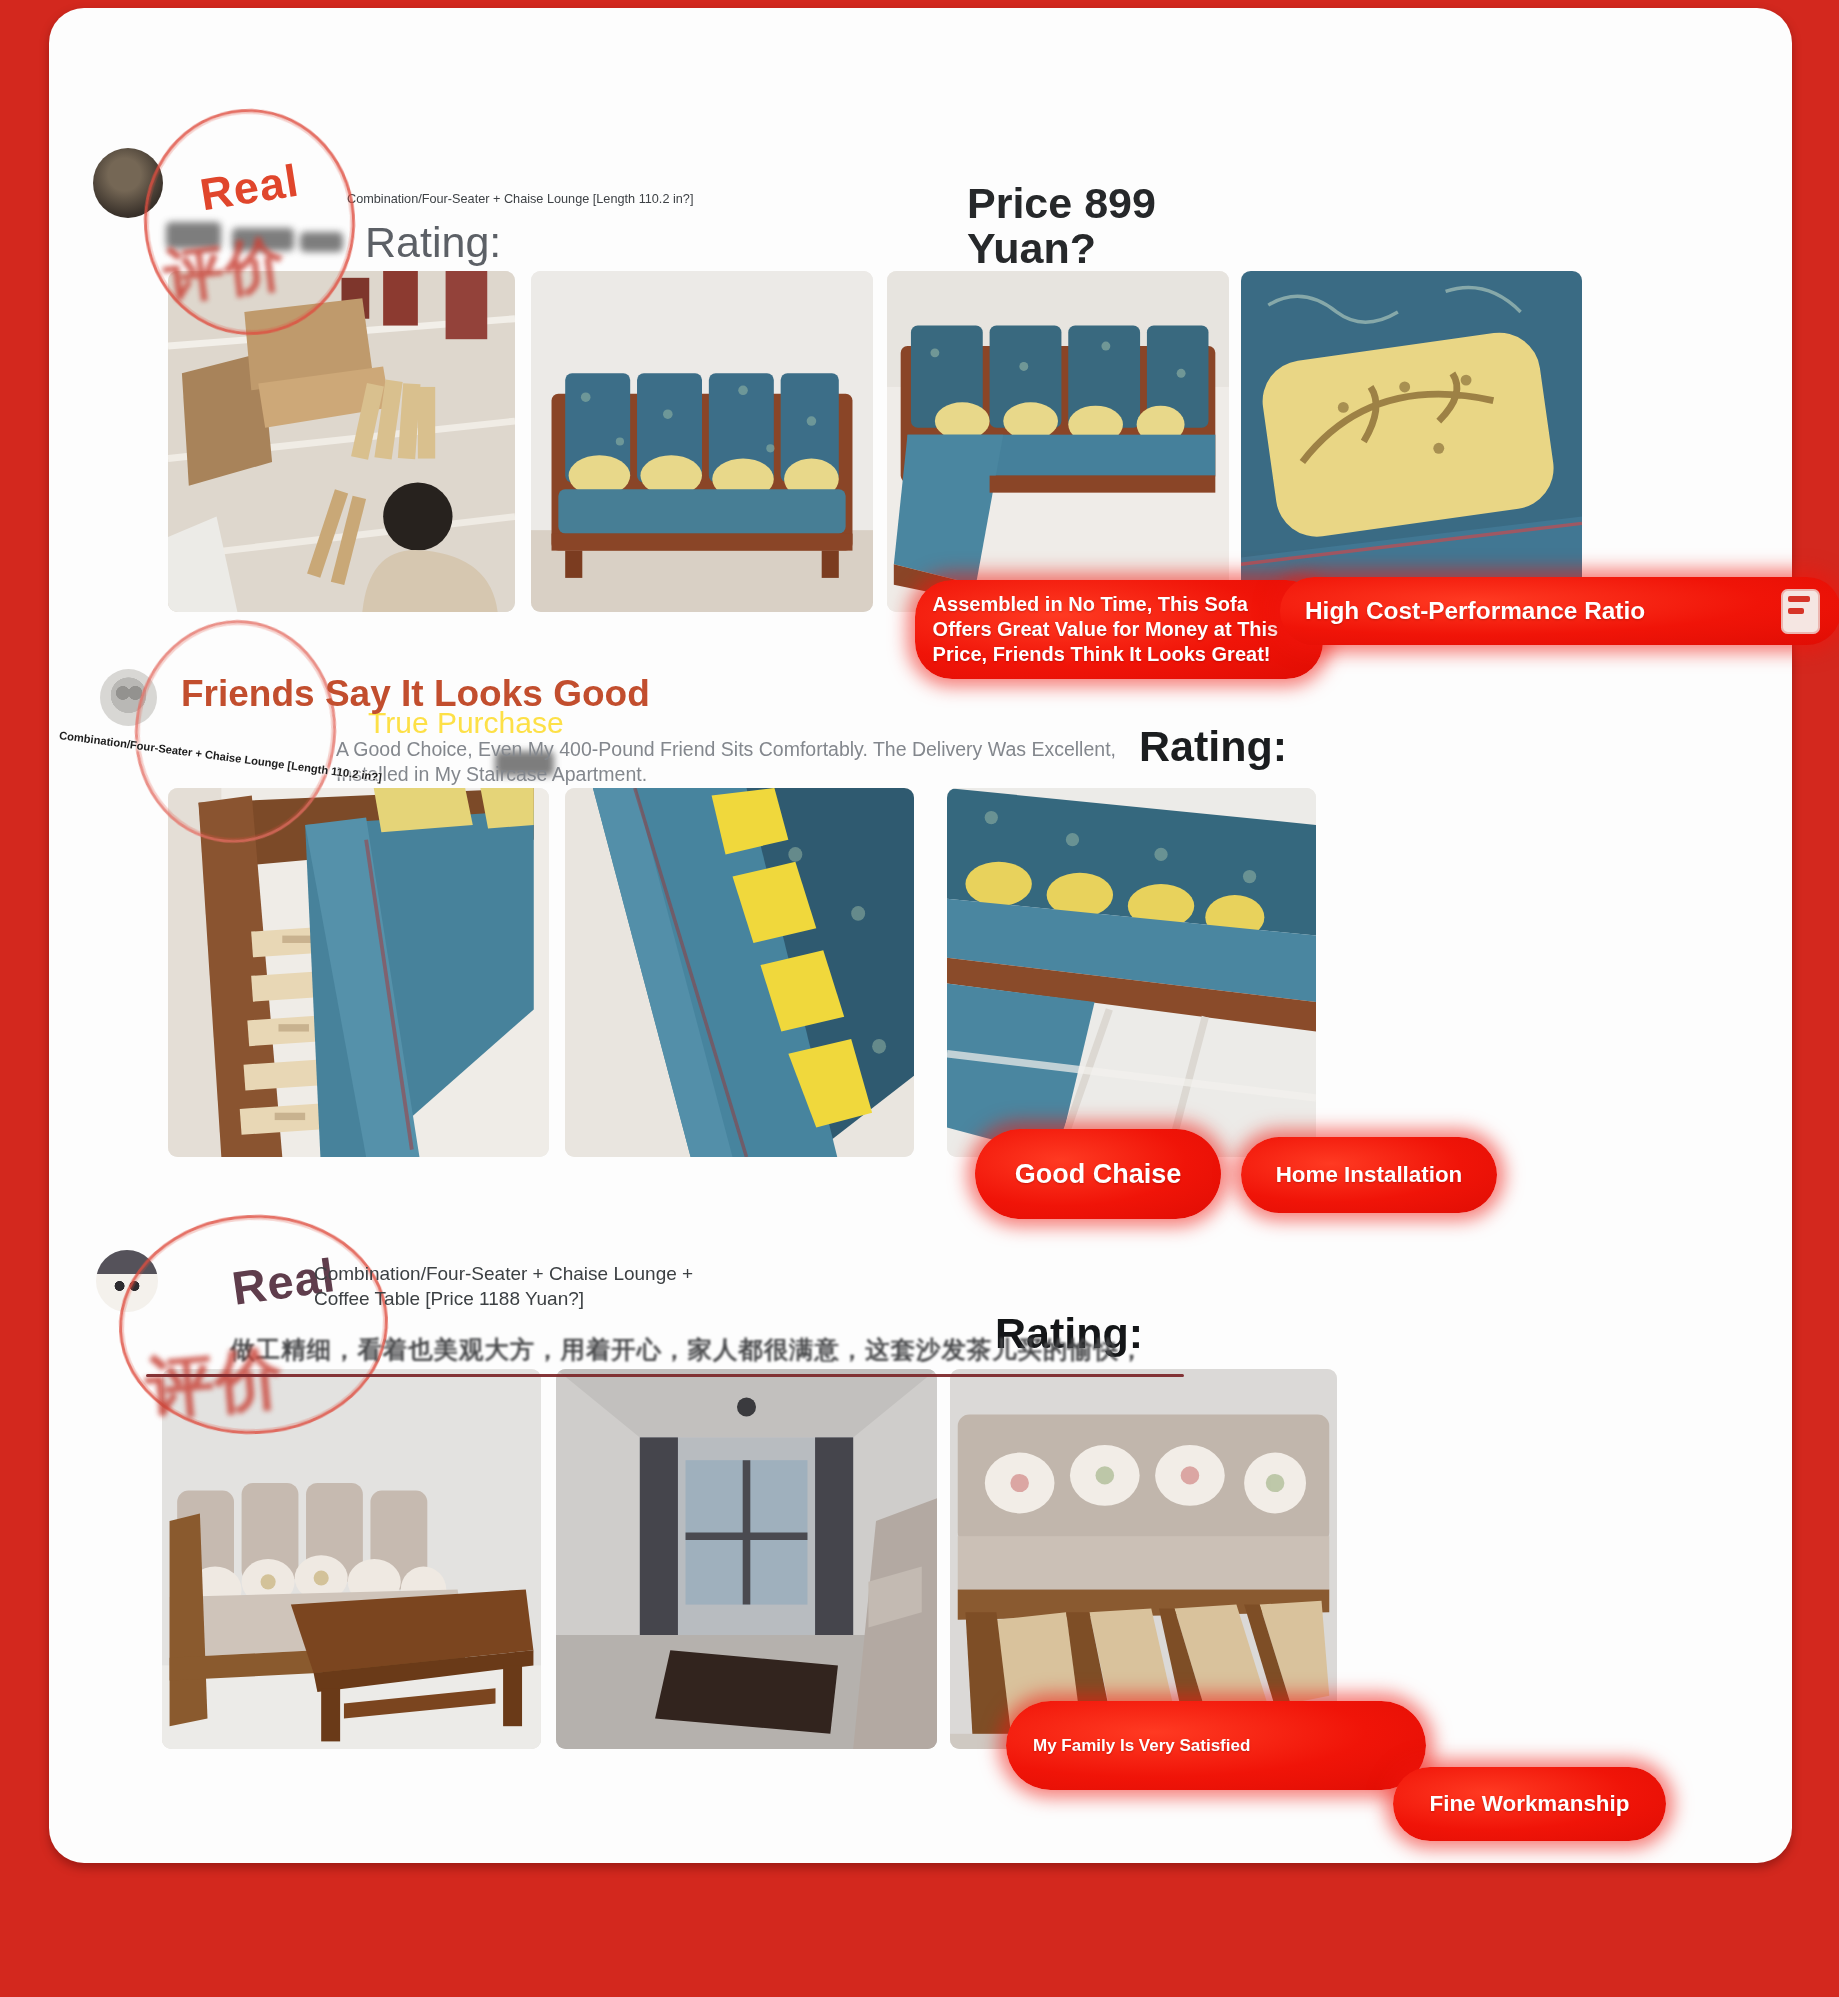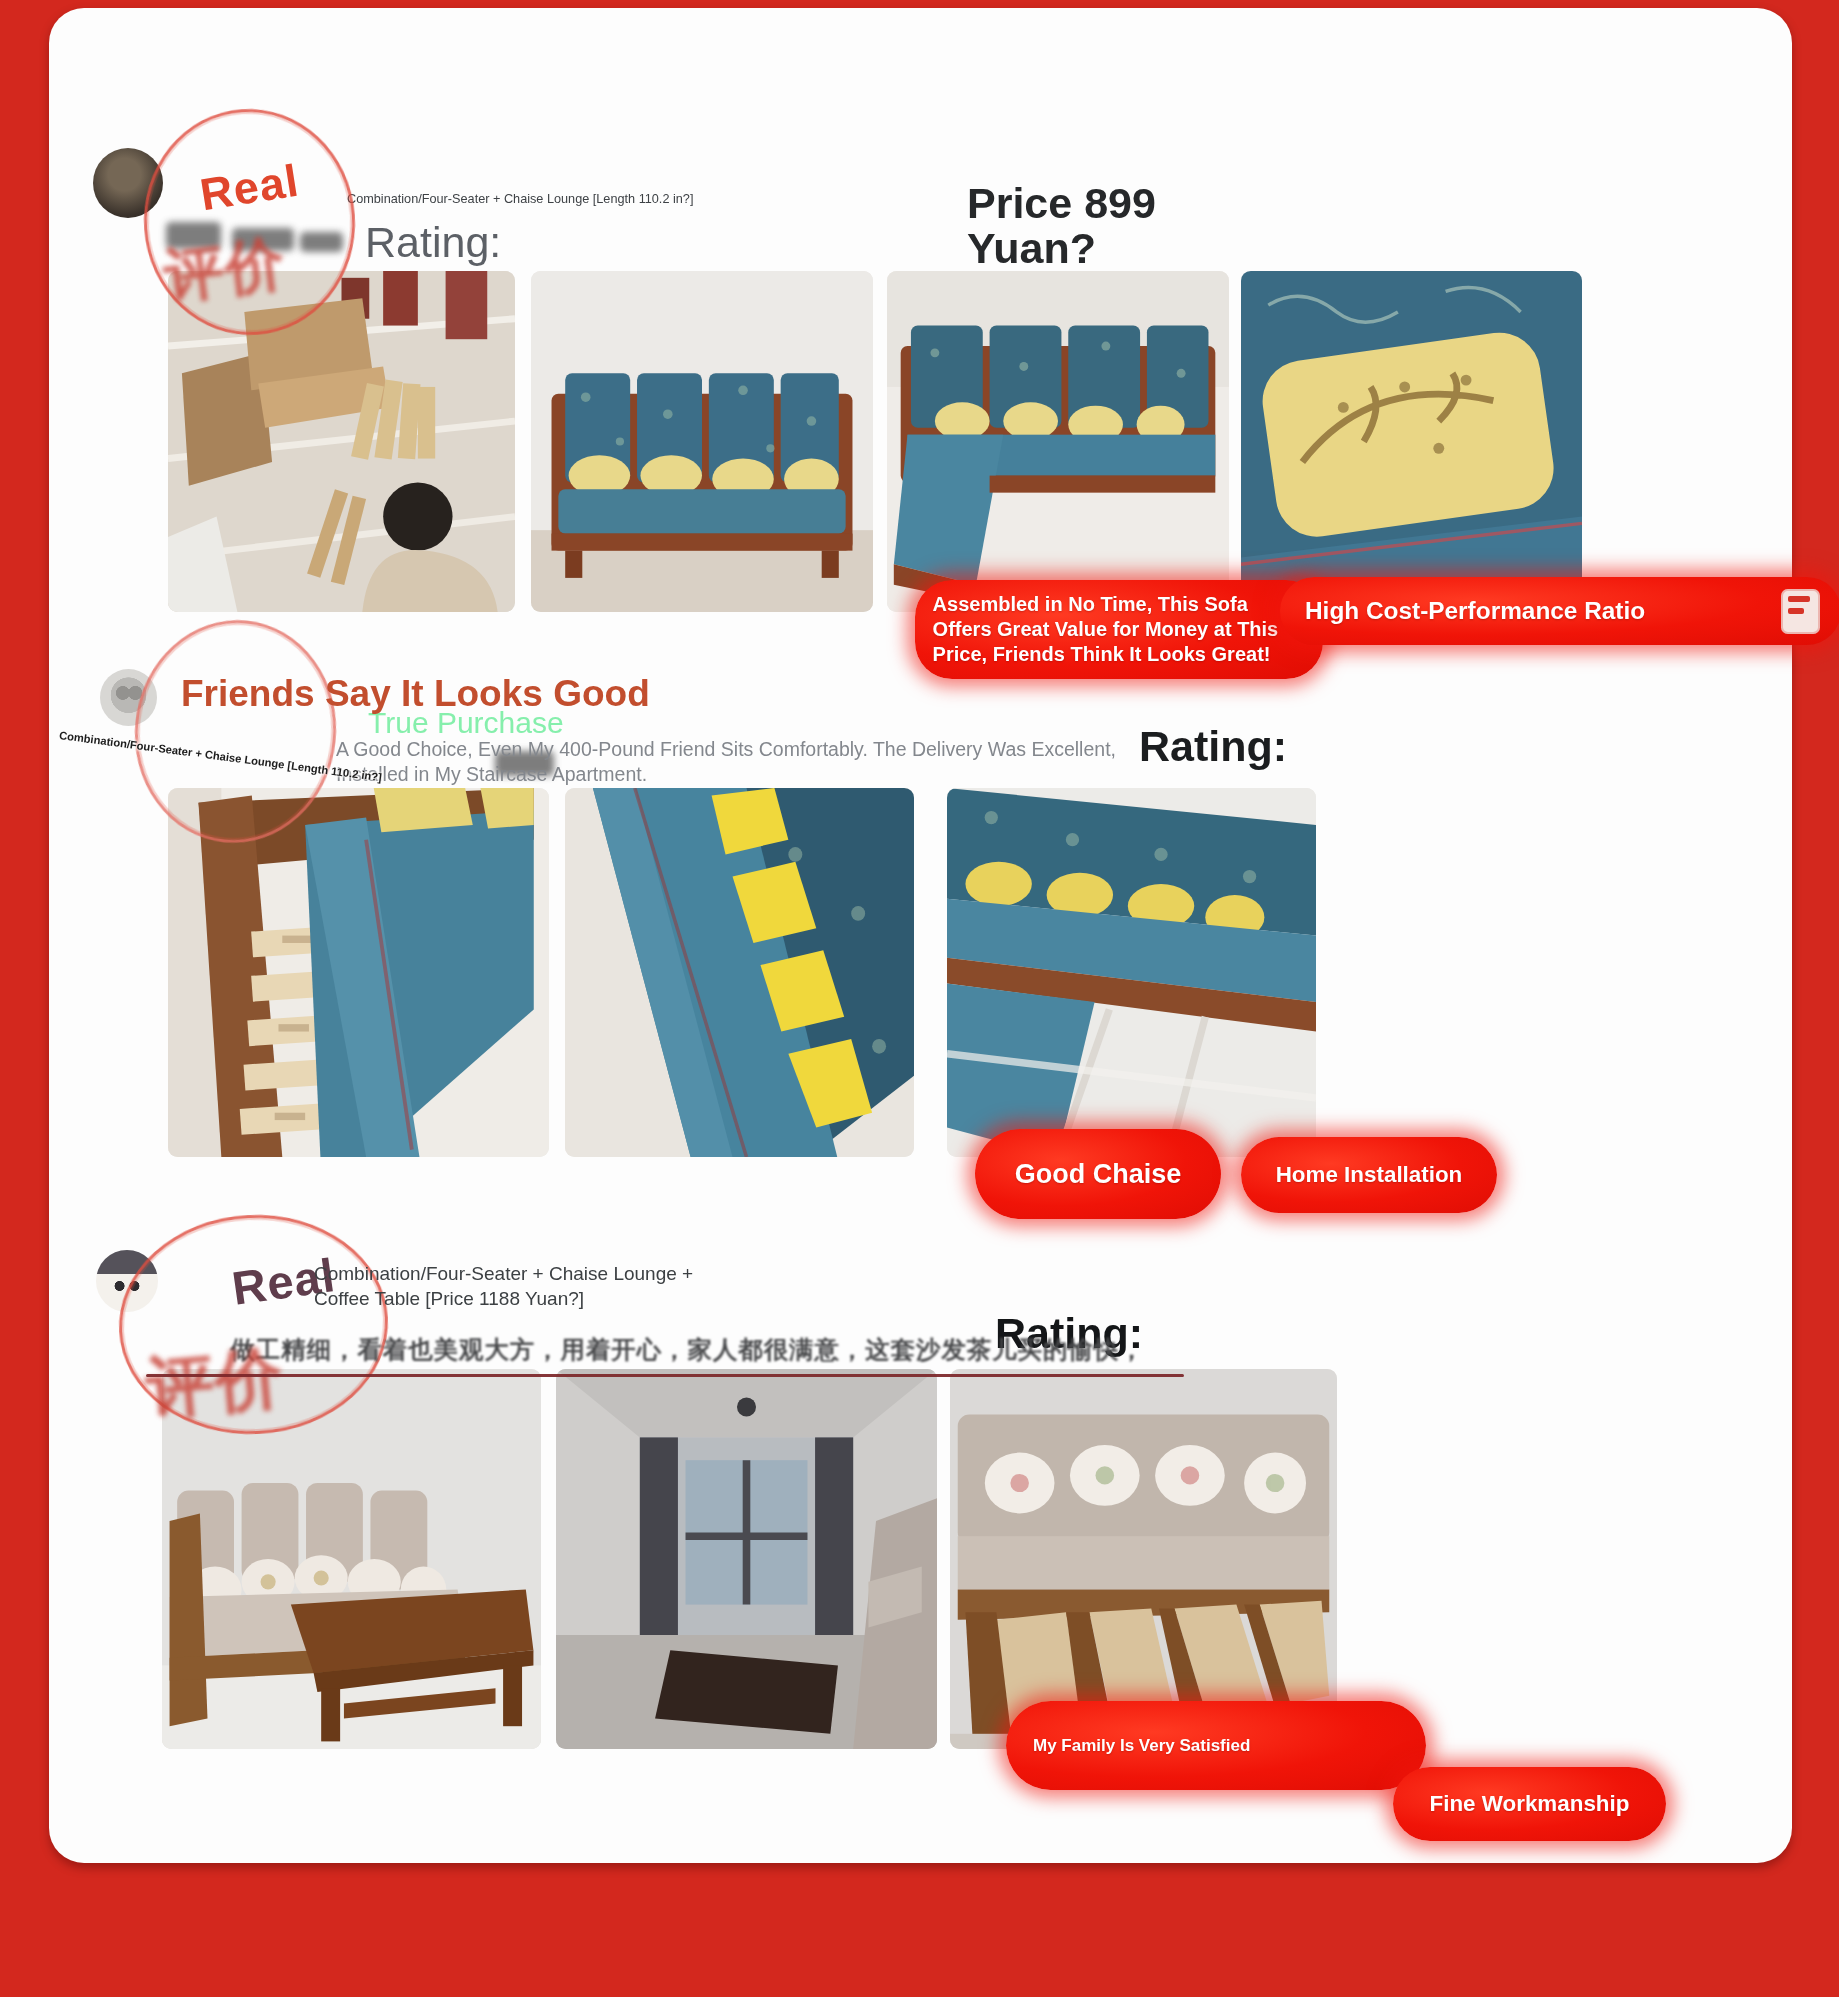--- a/index.html
+++ b/index.html
@@ -202,21 +202,21 @@
 <div>
   <div class="abs avatar" style="left:100px;top:669px;width:57px;height:57px;
               background:radial-gradient(circle at 40% 42%, #93928f 0 14%, transparent 15%),
                          radial-gradient(circle at 62% 42%, #93928f 0 14%, transparent 15%),
                          radial-gradient(circle at 50% 46%, #b9b8b5 0 42%, #d8d7d4 43%);"></div>
 
   <div class="abs stamp-ring" style="left:135px;top:620px;width:195px;height:217px;transform:rotate(6deg);border-color:rgba(228,108,98,.75);"></div>
 
   <div class="abs" style="left:181px;top:673px;font-size:37px;font-weight:700;color:#c24e2e;z-index:5;white-space:nowrap;">Friends Say It Looks Good</div>
 
-  <div class="abs" style="left:368px;top:706px;font-size:30px;font-weight:500;color:#86efac;z-index:4;white-space:nowrap;">True Purchase</div>
+  <div class="abs" style="left:368px;top:706px;font-size:30px;font-weight:500;color:#fde047;z-index:4;white-space:nowrap;">True Purchase</div>
 
   <div class="abs smudge" style="left:495px;top:751px;width:59px;height:25px;"></div>
 
   <div class="abs" style="left:336px;top:737px;width:819px;font-size:19.5px;font-weight:400;color:#83878d;line-height:1.3;z-index:4;">A Good Choice, Even My 400-Pound Friend Sits Comfortably. The Delivery Was Excellent, Installed in My Staircase Apartment.</div>
 
   <div class="abs rot-label" style="left:60px;top:729px;font-size:11.2px;transform:rotate(7.5deg);">Combination/Four-Seater + Chaise Lounge [Length 110.2 in?]</div>
 
   <div class="abs" style="left:1139px;top:722px;font-size:43px;font-weight:700;color:#1b1d1f;">Rating:</div>
 
   <div class="abs photo" style="left:168px;top:788px;width:381px;height:369px;">

